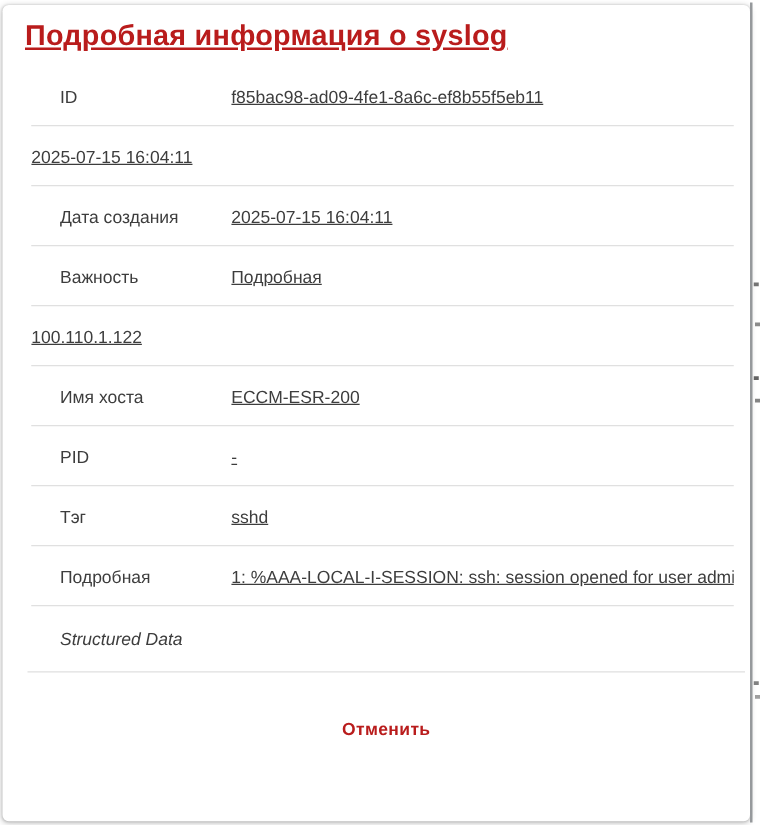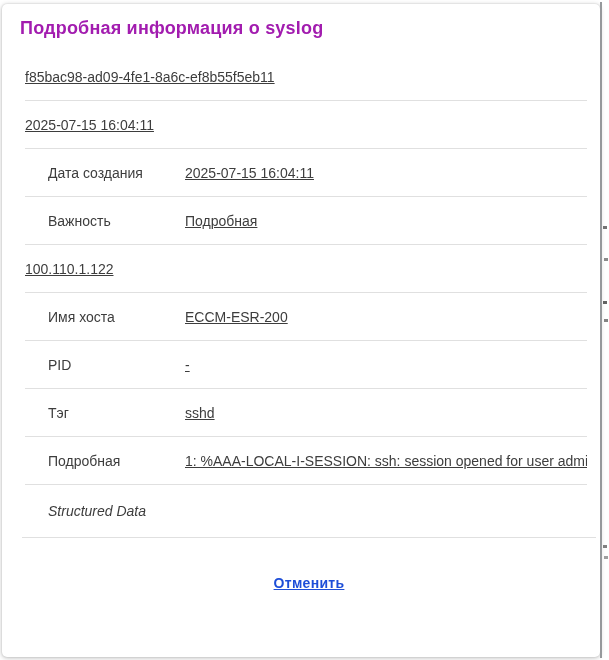--- a/index.html
+++ b/index.html
@@ -37,24 +37,25 @@
       0 301px 0 rgba(60,60,60,0.8),
       1px 319px 0 rgba(80,80,80,0.7),
       0 545px 0 rgba(75,75,75,0.7),
       1px 556px 0 rgba(95,95,95,0.6);
   }
   .title {
     height: 49px;
     display: flex;
     align-items: center;
     padding-left: 18px;
-    font-size: 18px;
+    font-size: 23px;
     font-weight: 700;
-    color: #a21caf;
+    color: #b91c1c;
     letter-spacing: 0.2px;
+    text-decoration: underline;
   }
   .rows { }
   .row {
     display: flex;
     align-items: center;
     height: 48px;
     margin: 0 13px 0 23px;
     border-bottom: 1px solid #e0e0e0;
     font-size: 14px;
     color: #3d3d3d;
@@ -81,34 +82,34 @@
     justify-content: center;
     padding-top: 18px;
   }
   .cancel-btn {
     background: none;
     border: none;
     padding: 8px 16px;
     font-family: "Liberation Sans", "DejaVu Sans", sans-serif;
     font-size: 14px;
     font-weight: 600;
-    color: #1d4ed8;
+    color: #b91c1c;
     letter-spacing: 0.3px;
     cursor: pointer;
-    text-decoration: underline;
   }
 </style>
 </head>
 <body>
 
 <div class="modal">
   <div class="title">Подробная информация о syslog</div>
 
   <div class="rows" id="rows">
       <div class="row">
+        <span class="label">ID</span>
         <span class="value">f85bac98-ad09-4fe1-8a6c-ef8b55f5eb11</span>
       </div>
       <div class="row">
         <span class="value">2025-07-15 16:04:11</span>
       </div>
       <div class="row">
         <span class="label">Дата создания</span>
         <span class="value">2025-07-15 16:04:11</span>
       </div>
       <div class="row">

